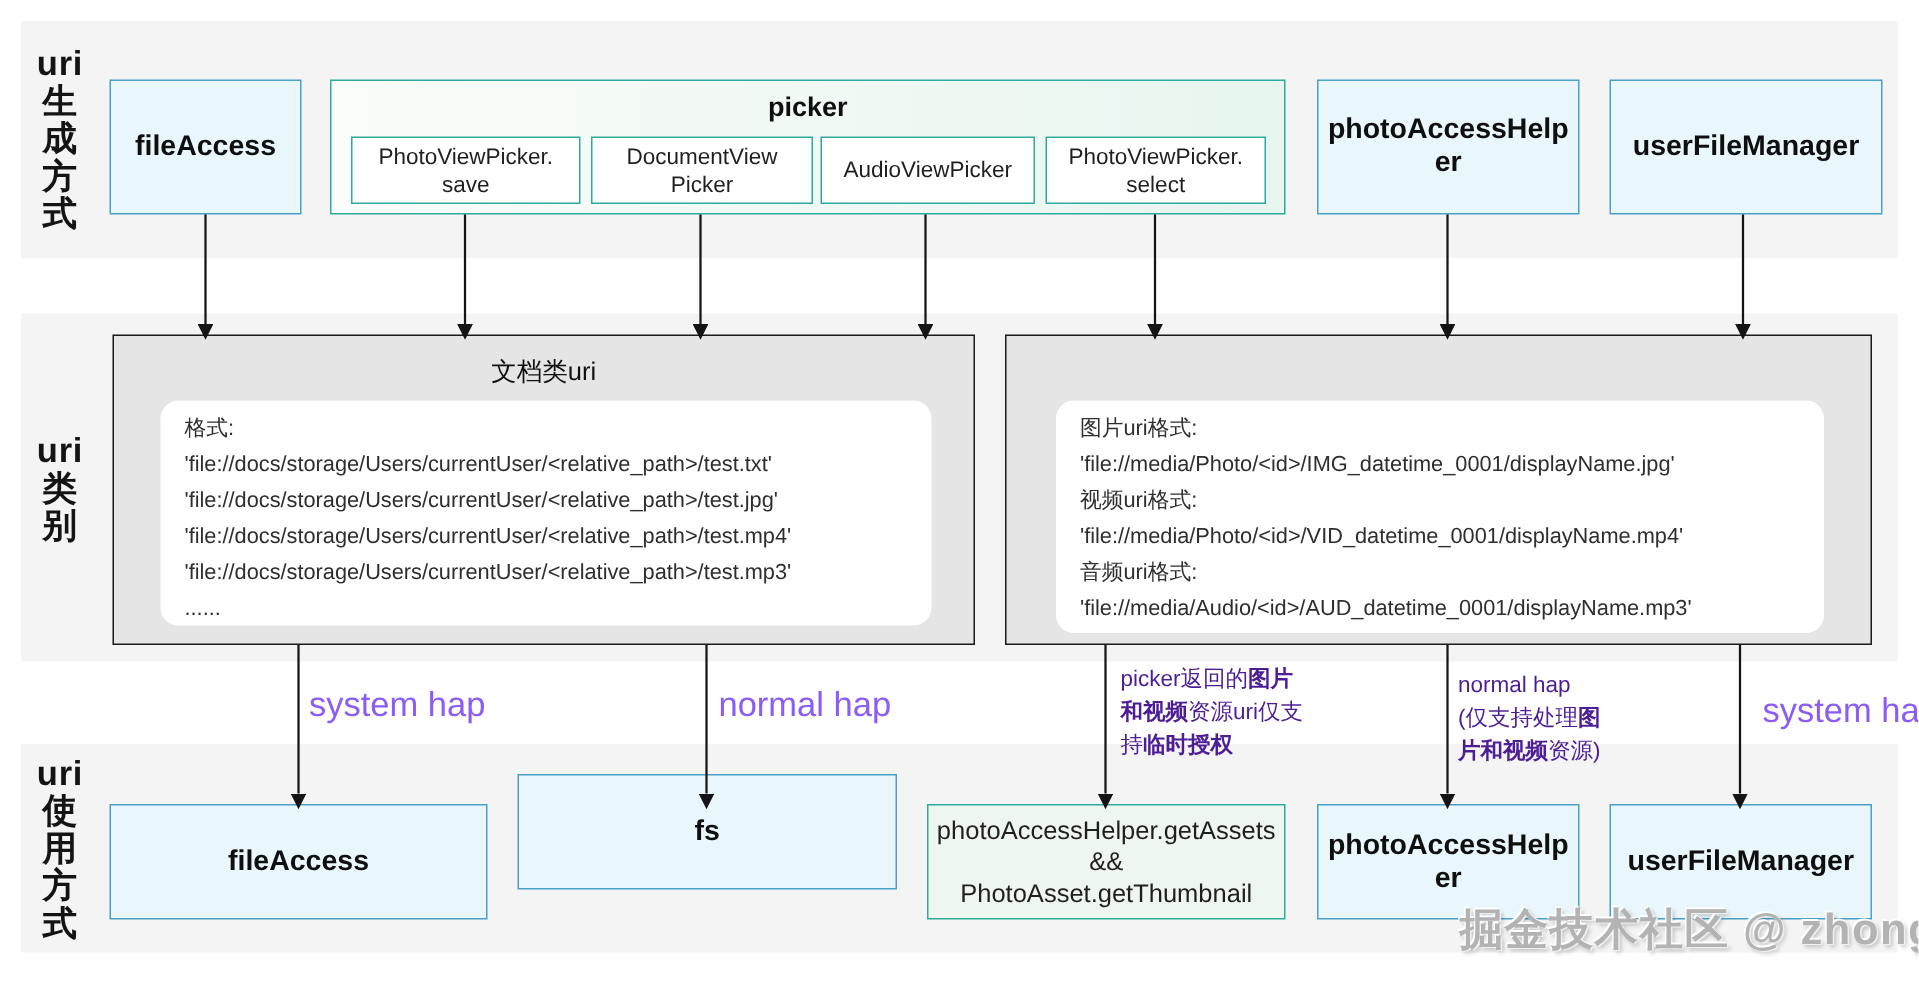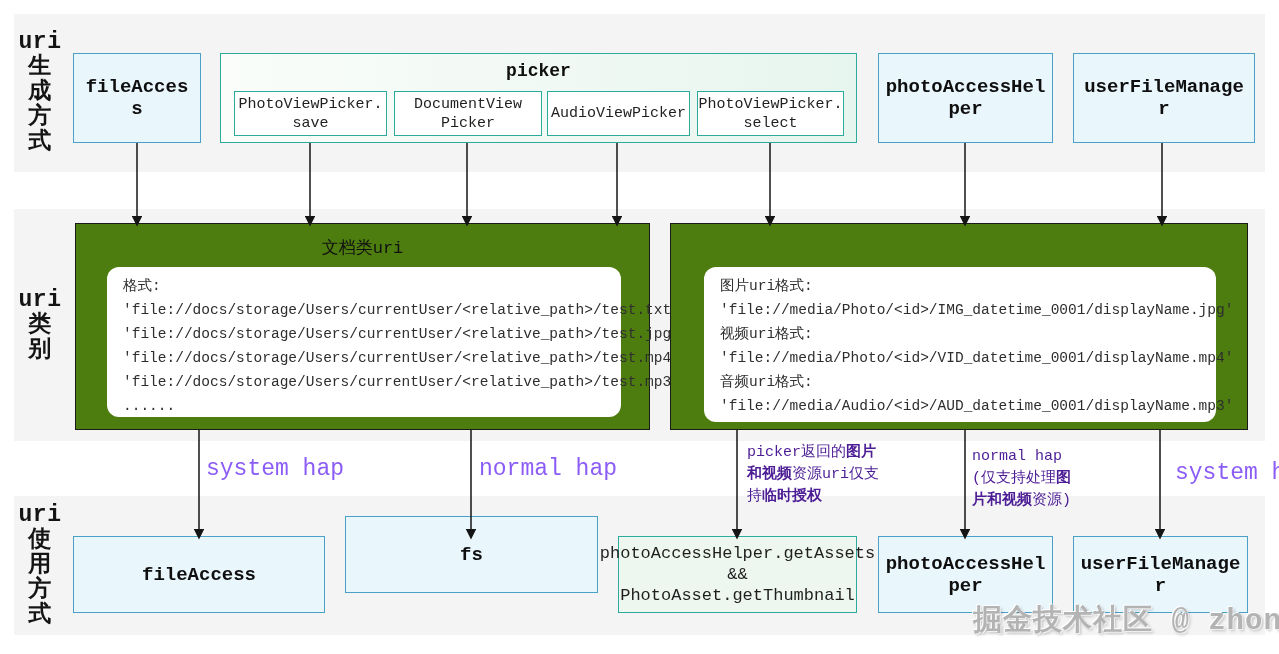--- a/index.html
+++ b/index.html
@@ -1,32 +1,32 @@
 <!DOCTYPE html>
 <html><head>
 <meta charset="utf-8">
 <style>
   html,body{margin:0;padding:0;background:#ffffff;}
   .canvas{
     position:relative;width:1279px;height:654px;overflow:hidden;
-    font-family:Liberation Mono, monospace;
+    font-family:Liberation Sans, sans-serif;
     background:#ffffff;color:#111;
   }
   .band{position:absolute;left:14px;width:1251px;background:#f4f4f5;}
   .rowlabel{
     position:absolute;width:44px;text-align:center;
     font-weight:700;font-size:23px;line-height:25px;color:#141414;
     white-space:pre-line;letter-spacing:0.5px;
   }
   .box{position:absolute;display:flex;align-items:center;justify-content:center;box-sizing:border-box;text-align:center;}
   .blue{background:#e9f6fc;border:1.5px solid #4ba0c6;}
   .teal{border:1.5px solid #2cab9c;}
   .greenfill{background:#eef7ef;}
   .pickerbox{background:linear-gradient(to right,#fafdfa,#e7f5ef);display:block;}
-  .blackbox{position:absolute;background:#4d7c0f;border:1.8px solid #1a1a1a;box-sizing:border-box;}
+  .blackbox{position:absolute;background:#e5e5e5;border:1.8px solid #1a1a1a;box-sizing:border-box;}
   .boxlabel{font-weight:700;font-size:19px;color:#0f0f0f;overflow-wrap:anywhere;padding:0 6px;}
   .pickertitle{display:block;text-align:center;font-weight:700;font-size:18px;color:#0f0f0f;margin-top:7px;}
   .subbox{position:absolute;background:#ffffff;display:flex;align-items:center;justify-content:center;text-align:center;box-sizing:border-box;}
   .subboxlabel{font-size:15px;line-height:19px;color:#1f1f1f;white-space:pre-line;}
   .midtitle{position:absolute;left:0;right:0;top:12px;text-align:center;font-size:17px;font-weight:500;color:#111;}
   .innerwhite{position:absolute;background:#ffffff;border-radius:12px;box-sizing:border-box;padding:7px 16px;}
   .urilines{font-size:14.5px;line-height:24px;color:#2e2e2e;white-space:pre-line;text-align:left;}
   .haplabel{position:absolute;font-size:23px;color:#8b5cf6;white-space:nowrap;}
   .annot{position:absolute;font-size:15px;line-height:22px;color:#4c1d95;}
   .annot .b{font-weight:700;}

